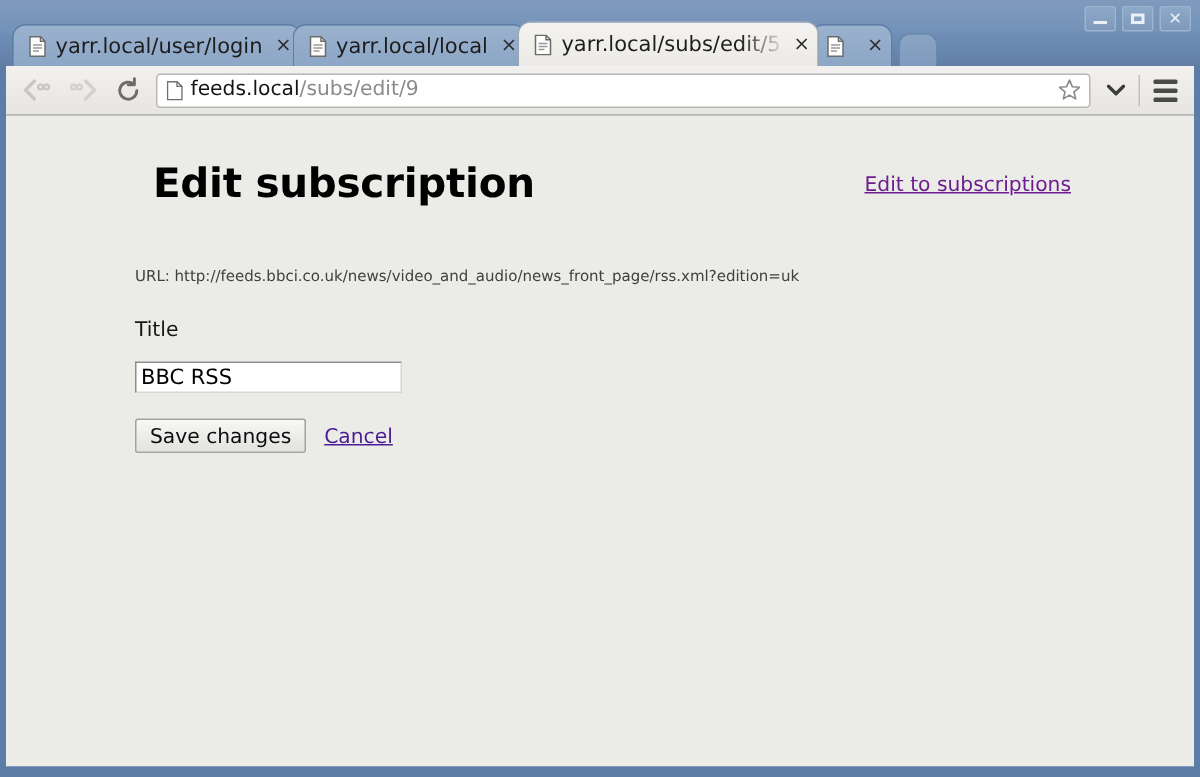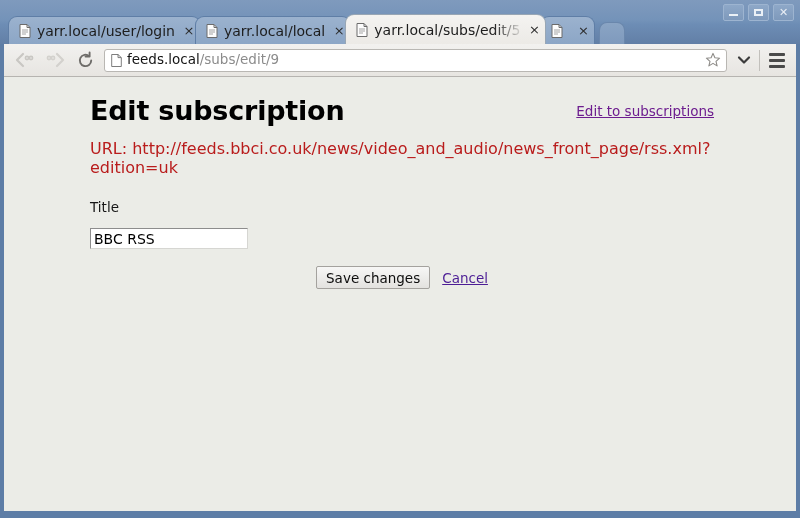--- a/index.html
+++ b/index.html
@@ -265,70 +265,69 @@
   }
   .page {
     padding: 18px 0 0 0;
   }
   .contentwrap {
     position: relative;
     margin-left: 86px;
     margin-right: 82px;
   }
   h1.title {
-    margin: 0;
+    margin: 12px;
     font-size: 27px;
     font-weight: bold;
     color: #000000;
     letter-spacing: -0.2px;
     font-family: "DejaVu Sans", sans-serif;
     line-height: 1.2;
   }
   .backlink {
     position: absolute;
     right: 0;
     top: 8px;
     font-size: 13.5px;
     color: #6d1d8f;
     text-decoration: underline;
     cursor: pointer;
     font-family: "DejaVu Sans", sans-serif;
   }
   .urlline {
-    margin-top: 12px;
-    font-size: 16px;
-    color: #b91c1c;
+    margin-top: 40px;
+    font-size: 10px;
+    color: #404040;
     font-family: "DejaVu Sans", sans-serif;
   }
   .fieldlabel {
     margin-top: 22px;
     font-size: 13.5px;
     color: #161616;
     font-family: "DejaVu Sans", sans-serif;
   }
   .titleinput {
     display: block;
     margin-top: 13px;
-    width: 158px;
+    width: 178px;
     height: 21px;
     box-sizing: border-box;
     padding: 1px 3px;
     font-size: 14px;
     font-family: "DejaVu Sans", sans-serif;
     color: #000;
     background: #ffffff;
     border: 1px solid;
     border-color: #8d8d8d #d6d6d2 #d6d6d2 #8d8d8d;
     outline: none;
   }
   .btnrow {
     margin-top: 17px;
     display: flex;
     align-items: center;
-    justify-content: center;
   }
   .savebtn {
     height: 23px;
     padding: 0 9px;
     font-size: 13.5px;
     font-family: "DejaVu Sans", sans-serif;
     color: #0d0d0d;
     background: linear-gradient(to bottom, #f7f7f6 0%, #e3e2df 100%);
     border: 1px solid #a4a29e;
     border-radius: 2px;

